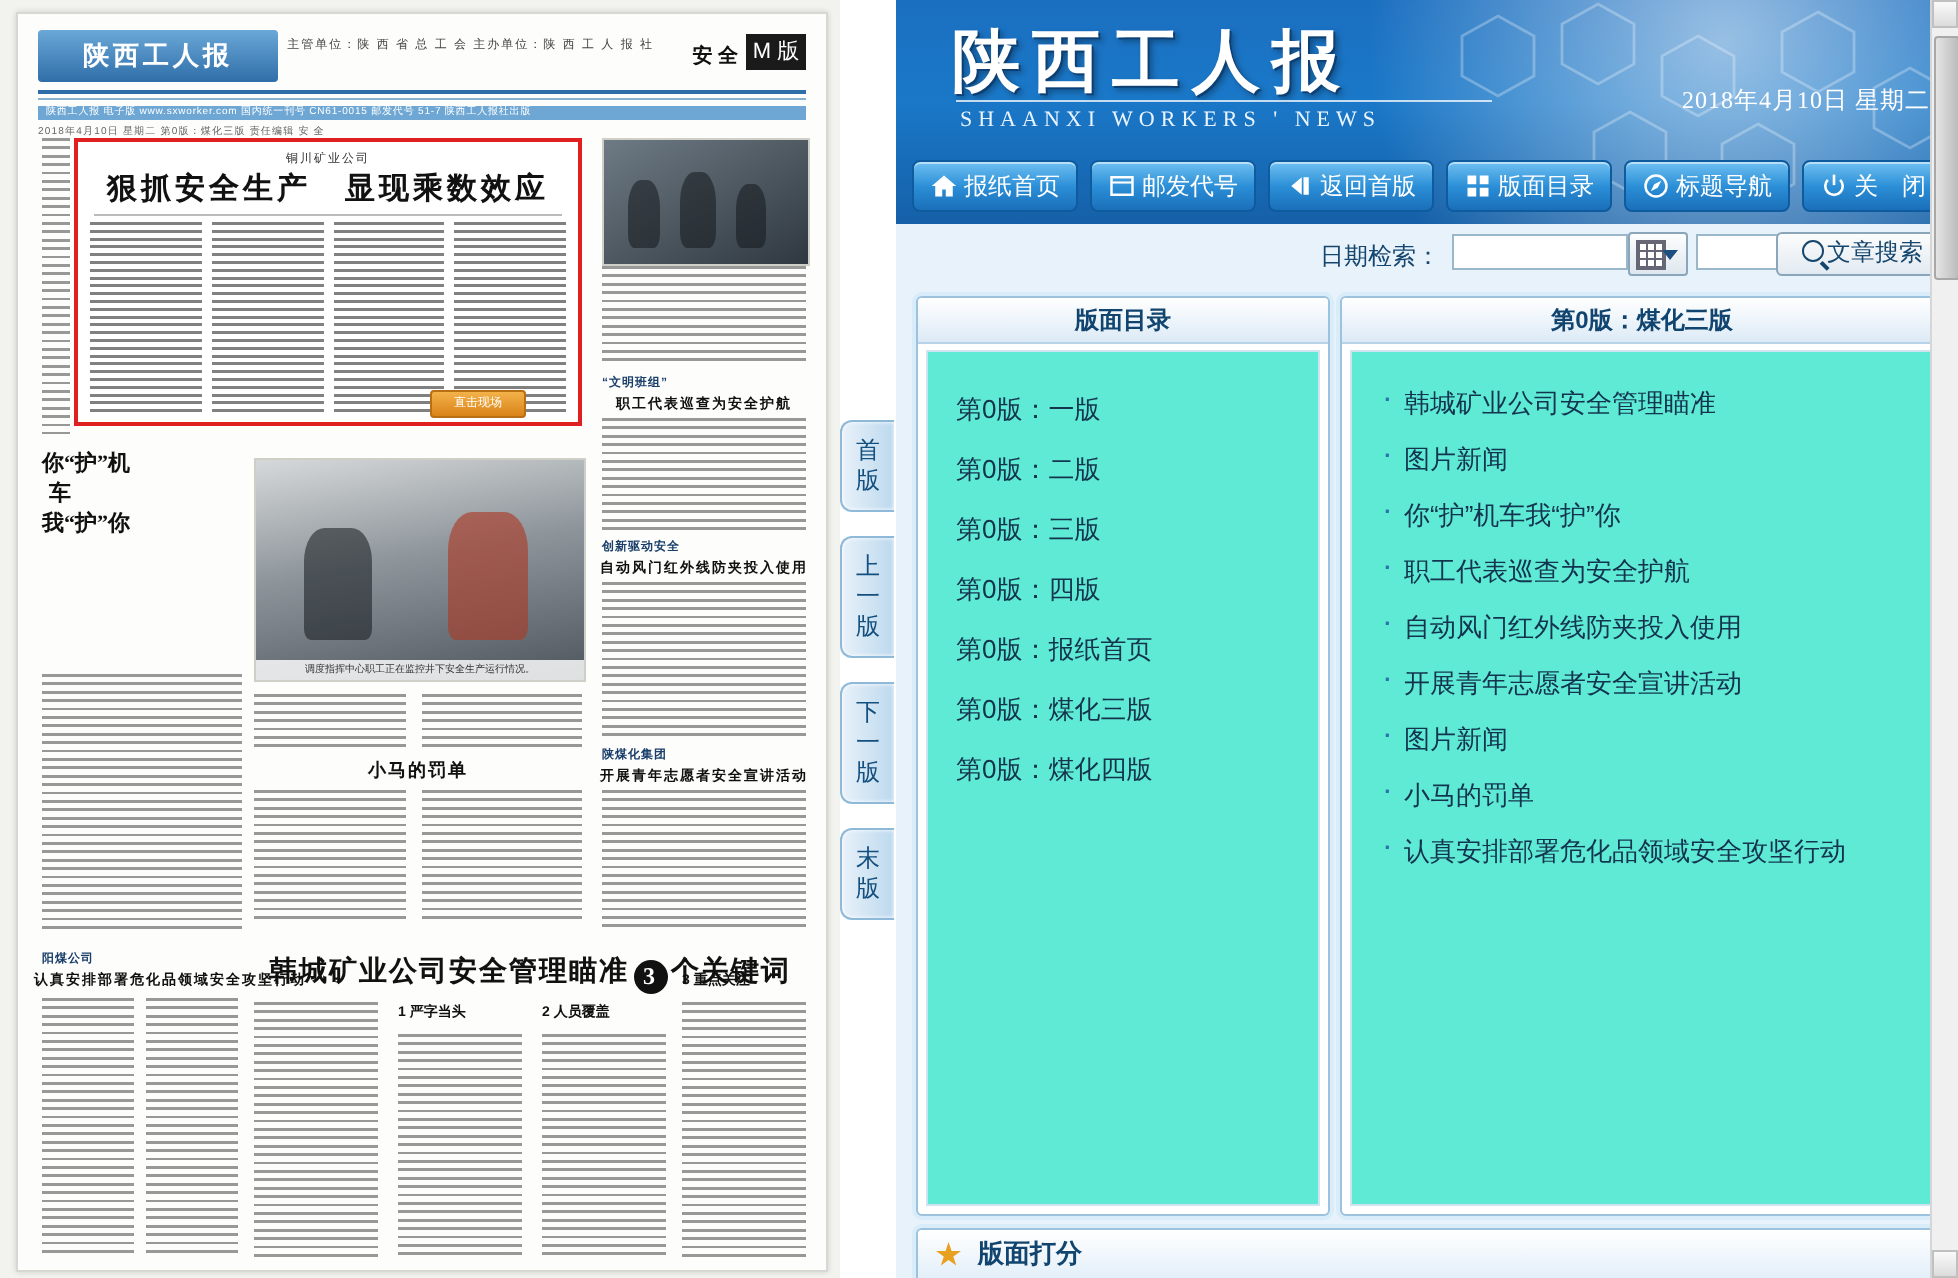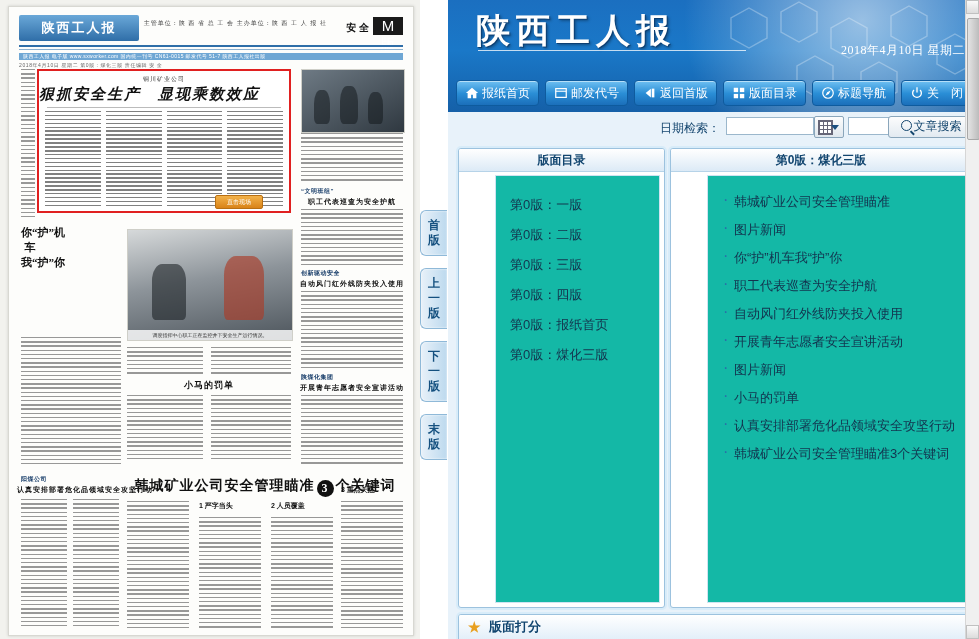--- a/index.html
+++ b/index.html
@@ -76,21 +76,21 @@
     right: 44px; top: 14px;
     font-size: 10px; color: #111;
     font-weight: bold;
   }
   .mast-badge {
     position: absolute;
     right: 10px; top: 10px;
     width: 30px; height: 18px;
     background: #1a1a1a;
     color: #fff;
-    font-size: 15px;
+    font-size: 11px;
     text-align: center;
     line-height: 18px;
   }
   .mast-strip {
     position: absolute;
     left: 10px; top: 46px;
     width: 384px; height: 7px;
     background: #6fa7d4;
   }
   .mast-strip-txt {
@@ -118,26 +118,26 @@
   .lead-kicker {
     position: absolute;
     left: 0; right: 0; top: 4px;
     text-align: center;
     font-size: 6px; color: #333;
     letter-spacing: 1px;
   }
   .lead-title {
     position: absolute;
     left: 0; right: 0; top: 14px;
+    text-align: center;
     font-size: 15px;
     font-weight: bold;
     color: #111;
     letter-spacing: 2px;
     font-family: "Liberation Serif", serif;
-    font-style: italic;
   }
   .lead-rule {
     position: absolute;
     left: 8px; right: 8px; top: 36px;
     border-top: 1px solid #bbb;
   }
   .lead-cols {
     position: absolute;
     left: 6px; right: 6px; top: 40px; bottom: 4px;
     display: flex;
@@ -268,21 +268,21 @@
   }
   .vtab {
     width: 26px;
     margin-bottom: 12px;
     background: linear-gradient(90deg,#e8f1f9,#bcd9ee);
     border: 1px solid #8fb9d8;
     border-right: none;
     border-radius: 6px 0 0 6px;
     color: #14507f;
     font-size: 12px;
-    font-weight: bold;
+    font-weight: normal;
     text-align: center;
     padding: 7px 0;
     line-height: 15px;
     cursor: pointer;
     box-shadow: inset 0 0 2px #fff;
   }
 
   
   .app-pane {
     position: absolute;
@@ -478,23 +478,22 @@
     text-align: center;
     line-height: 22px;
   }
   #panel-catalog { left: 10px; top: 148px; width: 205px; height: 458px; }
   #panel-articles { left: 222px; top: 148px; width: 300px; height: 458px; }
   #panel-rating { left: 10px; top: 614px; width: 512px; height: 60px; }
   .panel-inner {
     position: absolute;
     left: 4px; right: 4px; top: 26px; bottom: 4px;
     border: 1px solid #cfe3f1;
-    background: #14b8a6;
-    overflow: hidden;
-    margin-left: 32px;
+    background: #5eead4;
+    overflow: hidden;
   }
   .cat-list {
     list-style: none;
     margin: 0;
     padding: 14px 0 0 14px;
   }
   .cat-list li {
     font-size: 13px;
     color: #14334d;
     padding: 6px 0;
@@ -704,20 +703,21 @@
           <polygon points="80,2 98,12 98,32 80,42 62,32 62,12"></polygon>
           <polygon points="130,18 148,28 148,48 130,58 112,48 112,28"></polygon>
           <polygon points="190,6 208,16 208,36 190,46 172,36 172,16"></polygon>
           <polygon points="236,34 254,44 254,64 236,74 218,64 218,44"></polygon>
           <polygon points="96,56 114,66 114,86 96,96 78,86 78,66"></polygon>
           <polygon points="160,62 178,72 178,92 160,102 142,92 142,72"></polygon>
         </g>
       </svg>
       <div class="banner-title">陕西工人报</div>
       <div class="banner-sub-rule"></div>
+      <div class="banner-sub">SHAANXI WORKERS ' NEWS</div>
       <div class="banner-date">2018年4月10日 星期二</div>
     </div>
 
     <div class="navbar">
       <div class="navbtn">
         <span class="gicon">
           <svg viewBox="0 0 16 16" width="14" height="14">
               <path d="M8 2 1 8h2v6h4V10h2v4h4V8h2z" fill="#ffffff"></path>
             </svg>
         </span>
@@ -788,38 +788,38 @@
     <div class="panel" id="panel-catalog">
       <div class="panel-head">版面目录</div>
       <div class="panel-inner">
         <ul class="cat-list">
           <li>第0版：一版</li>
           <li>第0版：二版</li>
           <li>第0版：三版</li>
           <li>第0版：四版</li>
           <li>第0版：报纸首页</li>
           <li>第0版：煤化三版</li>
+          <li>第0版：煤化四版</li>
         </ul>
       </div>
     </div>
 
     <div class="panel" id="panel-articles">
       <div class="panel-head">第0版：煤化三版</div>
       <div class="panel-inner">
         <ul class="art-list">
           <li>韩城矿业公司安全管理瞄准</li>
           <li>图片新闻</li>
           <li>你“护”机车我“护”你</li>
           <li>职工代表巡查为安全护航</li>
           <li>自动风门红外线防夹投入使用</li>
           <li>开展青年志愿者安全宣讲活动</li>
           <li>图片新闻</li>
           <li>小马的罚单</li>
           <li>认真安排部署危化品领域安全攻坚行动</li>
-          <li>韩城矿业公司安全管理瞄准3个关键词</li>
         </ul>
       </div>
     </div>
 
     <div class="panel" id="panel-rating">
       <div class="rating-head">
         <span class="star">★</span>
         <span>版面打分</span>
       </div>
     </div>

